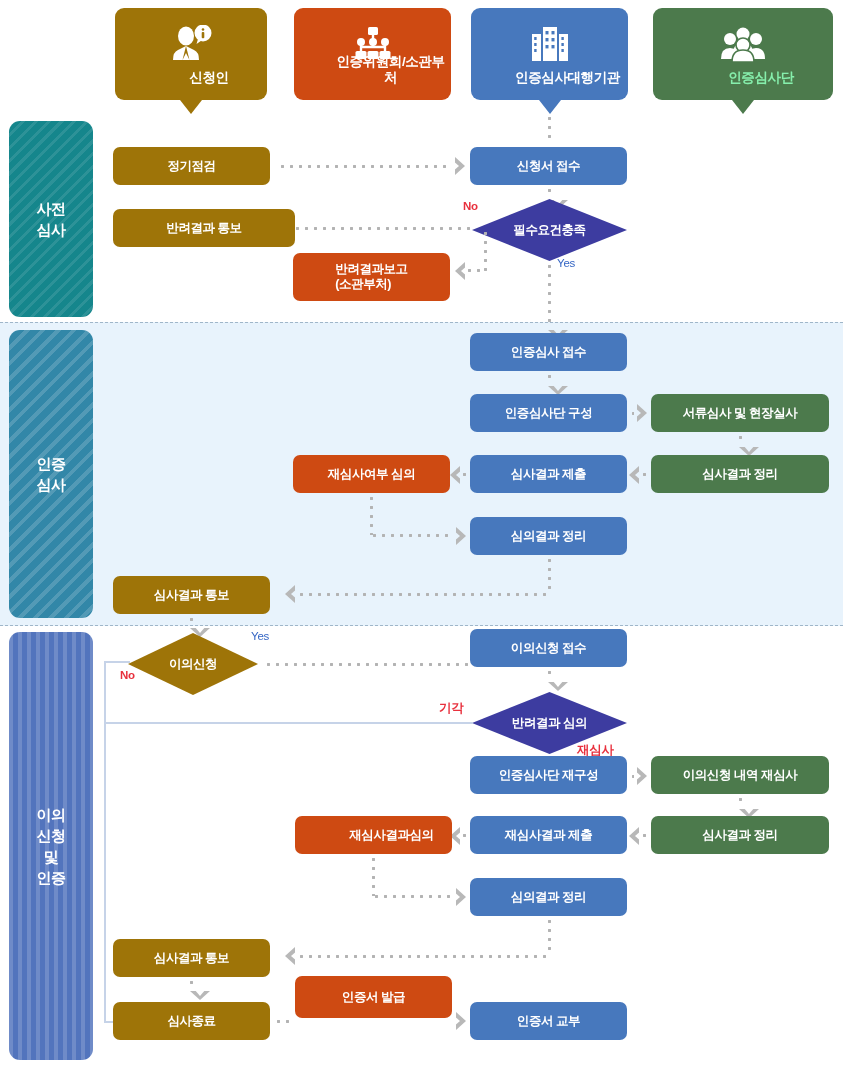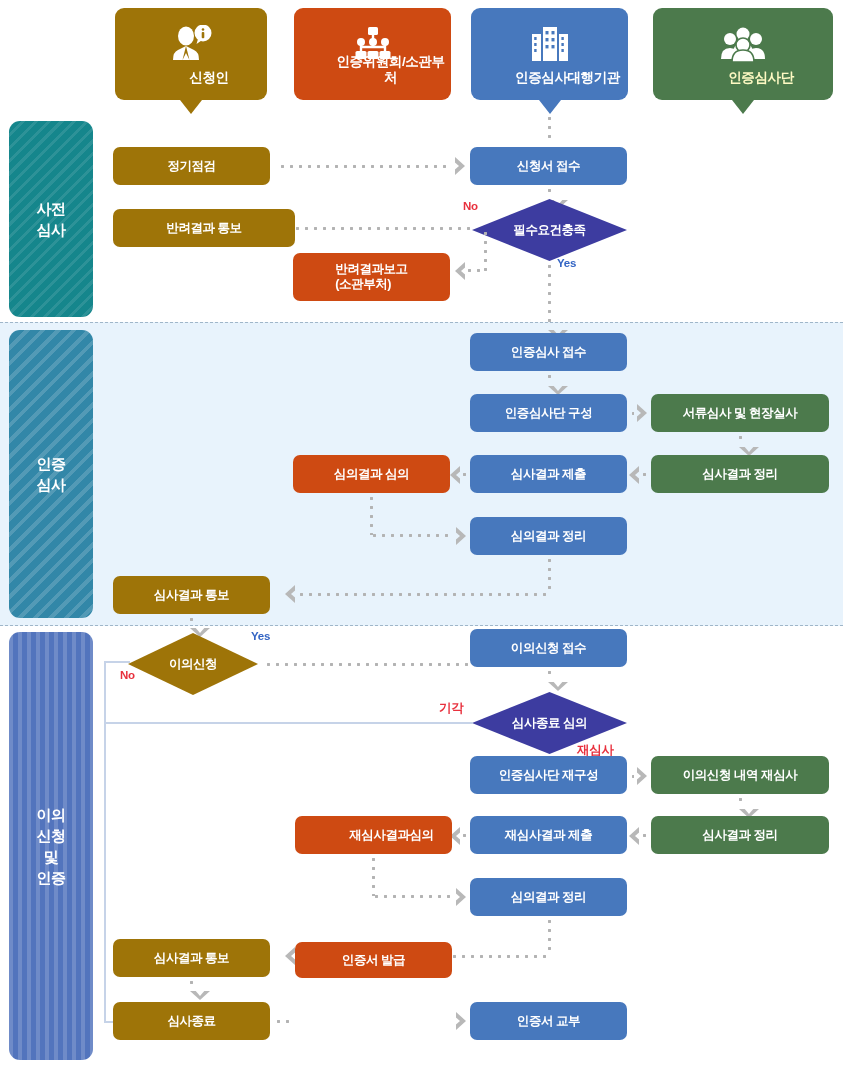--- a/index.html
+++ b/index.html
@@ -110,21 +110,21 @@
     position:absolute;inset:0;
     display:flex;align-items:center;justify-content:center;
     color:#fff;font-size:12.5px;font-weight:bold;letter-spacing:-.45px;
   }
   .d-purple .dshape{background:#3d3ca0;}
   .d-gold .dshape{background:#9e7408;}
 
   
   .elabel{position:absolute;font-size:11.5px;font-weight:bold;letter-spacing:-.2px;white-space:nowrap;}
   .lbl-no{color:#e8303d;}
-  .lbl-yes{color:#3465c4;font-weight:bold;text-align:right;}
+  .lbl-yes{color:#3465c4;font-weight:normal;text-align:right;}
   .lbl-red{color:#e8303d;font-size:12.5px;}
 
   
   .dotline{position:absolute;background-repeat:repeat;}
   .dot-h{
     height:3px;
     background-image:radial-gradient(circle,#b3b3b3 1.4px, rgba(0,0,0,0) 1.6px);
     background-size:9px 3px;
     background-position:0 50%;
   }
@@ -243,21 +243,21 @@
         <circle cx="11" cy="14" r="6" fill="#fff"></circle>
           <path d="M2 34 Q2 23 11 23 Q20 23 20 34 Z" fill="#fff"></path>
         <circle cx="37" cy="14" r="6" fill="#fff"></circle>
           <path d="M28 34 Q28 23 37 23 Q46 23 46 34 Z" fill="#fff"></path>
         <circle cx="24" cy="9" r="6.5" fill="#fff"></circle>
           <path d="M14 29 Q14 18 24 18 Q34 18 34 29 Z" fill="#fff"></path>
         <circle cx="24" cy="20" r="7" fill="#fff" stroke="#4c7a4c" stroke-width="1.6"></circle>
         <path d="M13 37 Q13 25 24 25 Q35 25 35 37 Z" fill="#fff" stroke="#4c7a4c" stroke-width="1.6"></path>
       </svg>
     </span>
-    <span class="hdr-label" style="color:#fef9c3;">인증심사단</span>
+    <span class="hdr-label" style="color:#86efac;">인증심사단</span>
     <span class="tail"></span>
   </div>
 
   <div class="rail" id="rail-pre">
     <span>사전
 심사</span>
   </div>
   <div class="rail" id="rail-cert">
     <span>인증
 심사</span>
@@ -331,21 +331,21 @@
 
   <div class="dotline dot-h" style="left:640px;top:473px;width:12px;"></div>
   <div class="chev chev-l on-blue" style="left:629px;top:466px;"></div>
   <div class="node c-blue" style="left:470px;top:455px;width:157px;height:38px;">
     <span>심사결과 제출</span>
   </div>
 
   <div class="dotline dot-h" style="left:460px;top:473px;width:10px;"></div>
   <div class="chev chev-l on-blue" style="left:450px;top:466px;"></div>
   <div class="node c-orange" style="left:293px;top:455px;width:157px;height:38px;">
-    <span>심의결과 심의</span>
+    <span>재심사여부 심의</span>
   </div>
 
   <div class="dotline dot-v" style="left:370px;top:494px;height:41px;"></div>
   <div class="dotline dot-h" style="left:370px;top:534px;width:86px;"></div>
   <div class="chev chev-r on-blue" style="left:456px;top:527px;"></div>
   <div class="node c-blue" style="left:470px;top:517px;width:157px;height:38px;">
     <span>심의결과 정리</span>
   </div>
 
   <div class="dotline dot-v" style="left:548px;top:556px;height:38px;"></div>
@@ -372,21 +372,21 @@
 
   <div class="solidline" style="left:104px;top:661px;width:2px;height:362px;"></div>
   <div class="solidline" style="left:104px;top:661px;width:26px;height:2px;"></div>
   <div class="solidline" style="left:104px;top:1021px;width:12px;height:2px;"></div>
 
   <div class="dotline dot-v" style="left:548px;top:668px;height:6px;"></div>
   <div class="chev chev-d" style="left:548px;top:682px;"></div>
 
   <div class="diamond d-purple" style="left:472px;top:692px;width:155px;height:62px;">
     <span class="dshape"></span>
-    <span class="dlabel">심사종료 심의</span>
+    <span class="dlabel">반려결과 심의</span>
   </div>
   <span class="elabel lbl-red" style="left:439px;top:700px;">기각</span>
   <span class="elabel lbl-red" style="left:577px;top:742px;">재심사</span>
 
   <div class="solidline" style="left:105px;top:722px;width:368px;height:2px;"></div>
 
   <div class="dotline dot-v" style="left:548px;top:755px;height:6px;"></div>
   <div class="chev chev-d" style="left:548px;top:769px;"></div>
 
   <div class="node c-blue" style="left:470px;top:756px;width:157px;height:38px;">
@@ -430,21 +430,21 @@
     <span>심사결과 통보</span>
   </div>
 
   <div class="dotline dot-v" style="left:190px;top:978px;height:6px;"></div>
   <div class="chev chev-d" style="left:190px;top:991px;"></div>
 
   <div class="node c-gold" style="left:113px;top:1002px;width:157px;height:38px;">
     <span>심사종료</span>
   </div>
   <div class="dotline dot-h" style="left:274px;top:1020px;width:18px;"></div>
-  <div class="node c-orange" style="left:295px;top:942px;width:157px;height:36px;">
+  <div class="node c-orange" style="left:295px;top:976px;width:157px;height:42px;">
     <span>인증서 발급</span>
   </div>
   <div class="chev chev-r" style="left:456px;top:1012px;"></div>
   <div class="node c-blue" style="left:470px;top:1002px;width:157px;height:38px;">
     <span>인증서 교부</span>
   </div>
 
 </div>
 
 </body></html>

